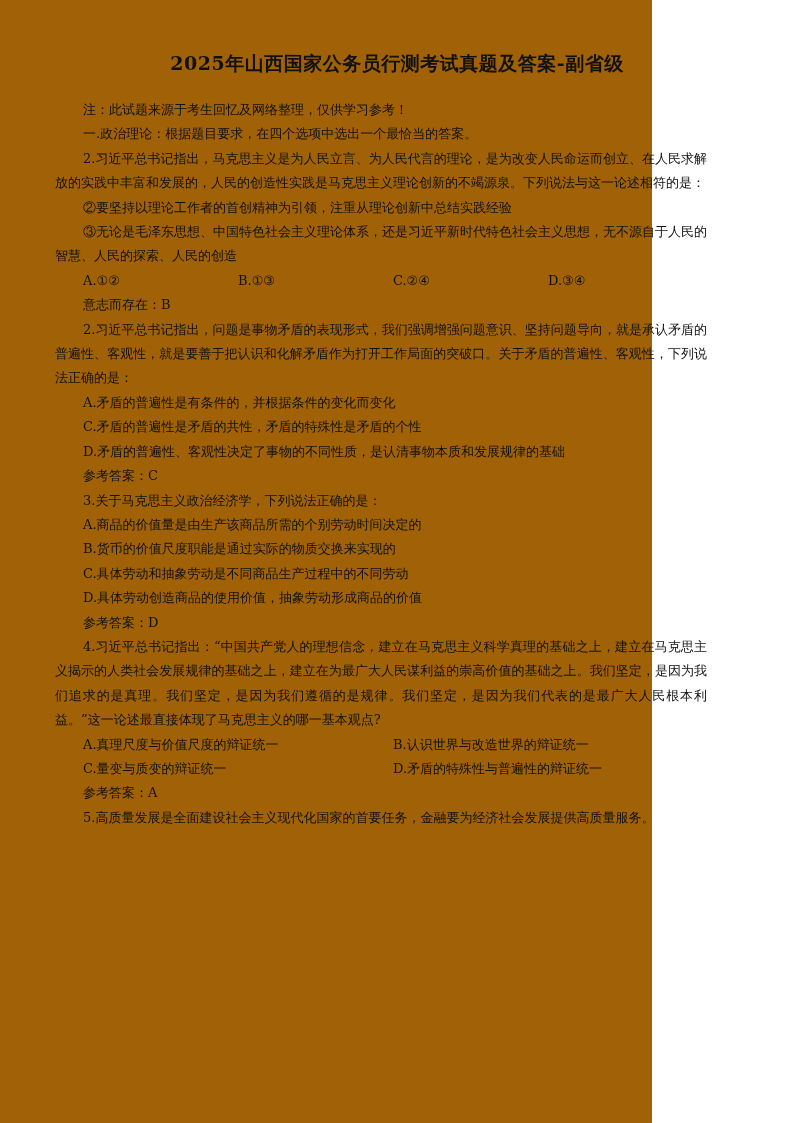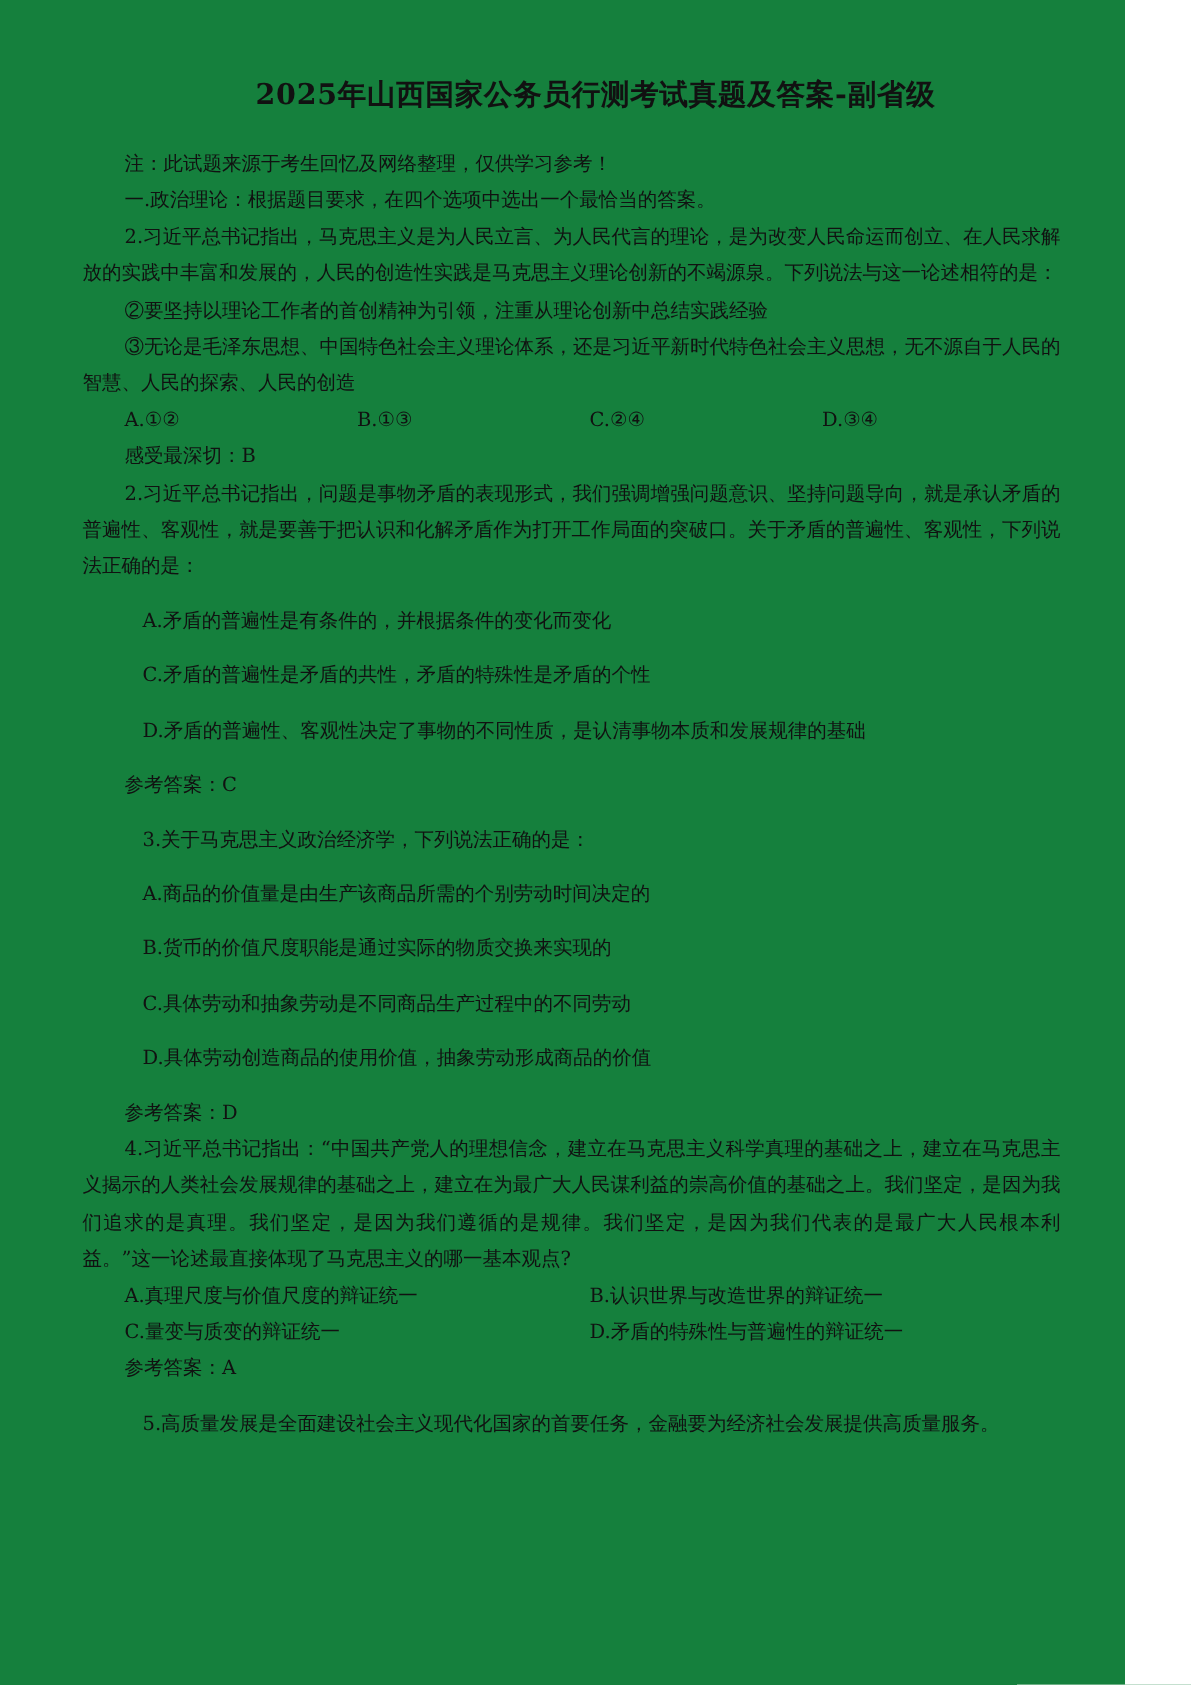--- a/index.html
+++ b/index.html
@@ -1,31 +1,31 @@
 <!DOCTYPE html>
 <html><head>
 <meta charset="utf-8">
 <style>
   html, body { margin: 0; padding: 0; background: #ffffff; }
   body {
     width: 794px; height: 1123px; position: relative; overflow: hidden;
     font-family: "DejaVu Serif", "Liberation Serif", serif;
     color: #111111;
   }
-  .page { position: absolute; left: 0; top: 0; width: 750px; height: 1123px; background: #15803d; }
+  .page { position: absolute; left: 0; top: 0; width: 652px; height: 1123px; background: #a16207; }
   .title {
     position: absolute; top: 50px; left: 0; width: 794px; text-align: center;
     font-size: 19px; font-weight: bold; letter-spacing: 0.5px; line-height: 26px;
   }
   .body {
     position: absolute; left: 55px; top: 98px; width: 652px;
     font-size: 13px; line-height: 24.4px;
   }
   .p { margin: 0; text-indent: 28px; text-align: justify; }
-  .opt { margin: 12px; padding-left: 28px; }
+  .opt { margin: 0; padding-left: 28px; }
   .ans { margin: 0; padding-left: 28px; }
   .row4 { display: flex; padding-left: 28px; }
   .row4 > div { width: 155px; flex: none; }
   .row2 { display: flex; padding-left: 28px; align-items: flex-end; }
   .row2 > div { width: 310px; flex: none; }
 </style>
 </head>
 <body>
 
 <div class="page">
@@ -38,21 +38,21 @@
     <div>
       <p class="p">2.习近平总书记指出，马克思主义是为人民立言、为人民代言的理论，是为改变人民命运而创立、在人民求解放的实践中丰富和发展的，人民的创造性实践是马克思主义理论创新的不竭源泉。下列说法与这一论述相符的是：</p>
       <p class="p">②要坚持以理论工作者的首创精神为引领，注重从理论创新中总结实践经验</p>
       <p class="p">③无论是毛泽东思想、中国特色社会主义理论体系，还是习近平新时代特色社会主义思想，无不源自于人民的智慧、人民的探索、人民的创造</p>
       <div class="row4">
         <div>A.①②</div>
         <div>B.①③</div>
         <div>C.②④</div>
         <div>D.③④</div>
       </div>
-      <p class="ans">感受最深切：B</p>
+      <p class="ans">意志而存在：B</p>
     </div>
 
     <div>
       <p class="p">2.习近平总书记指出，问题是事物矛盾的表现形式，我们强调增强问题意识、坚持问题导向，就是承认矛盾的普遍性、客观性，就是要善于把认识和化解矛盾作为打开工作局面的突破口。关于矛盾的普遍性、客观性，下列说法正确的是：</p>
       <p class="opt">A.矛盾的普遍性是有条件的，并根据条件的变化而变化</p>
       <p class="opt">C.矛盾的普遍性是矛盾的共性，矛盾的特殊性是矛盾的个性</p>
       <p class="opt">D.矛盾的普遍性、客观性决定了事物的不同性质，是认清事物本质和发展规律的基础</p>
       <p class="ans">参考答案：C</p>
     </div>
 

